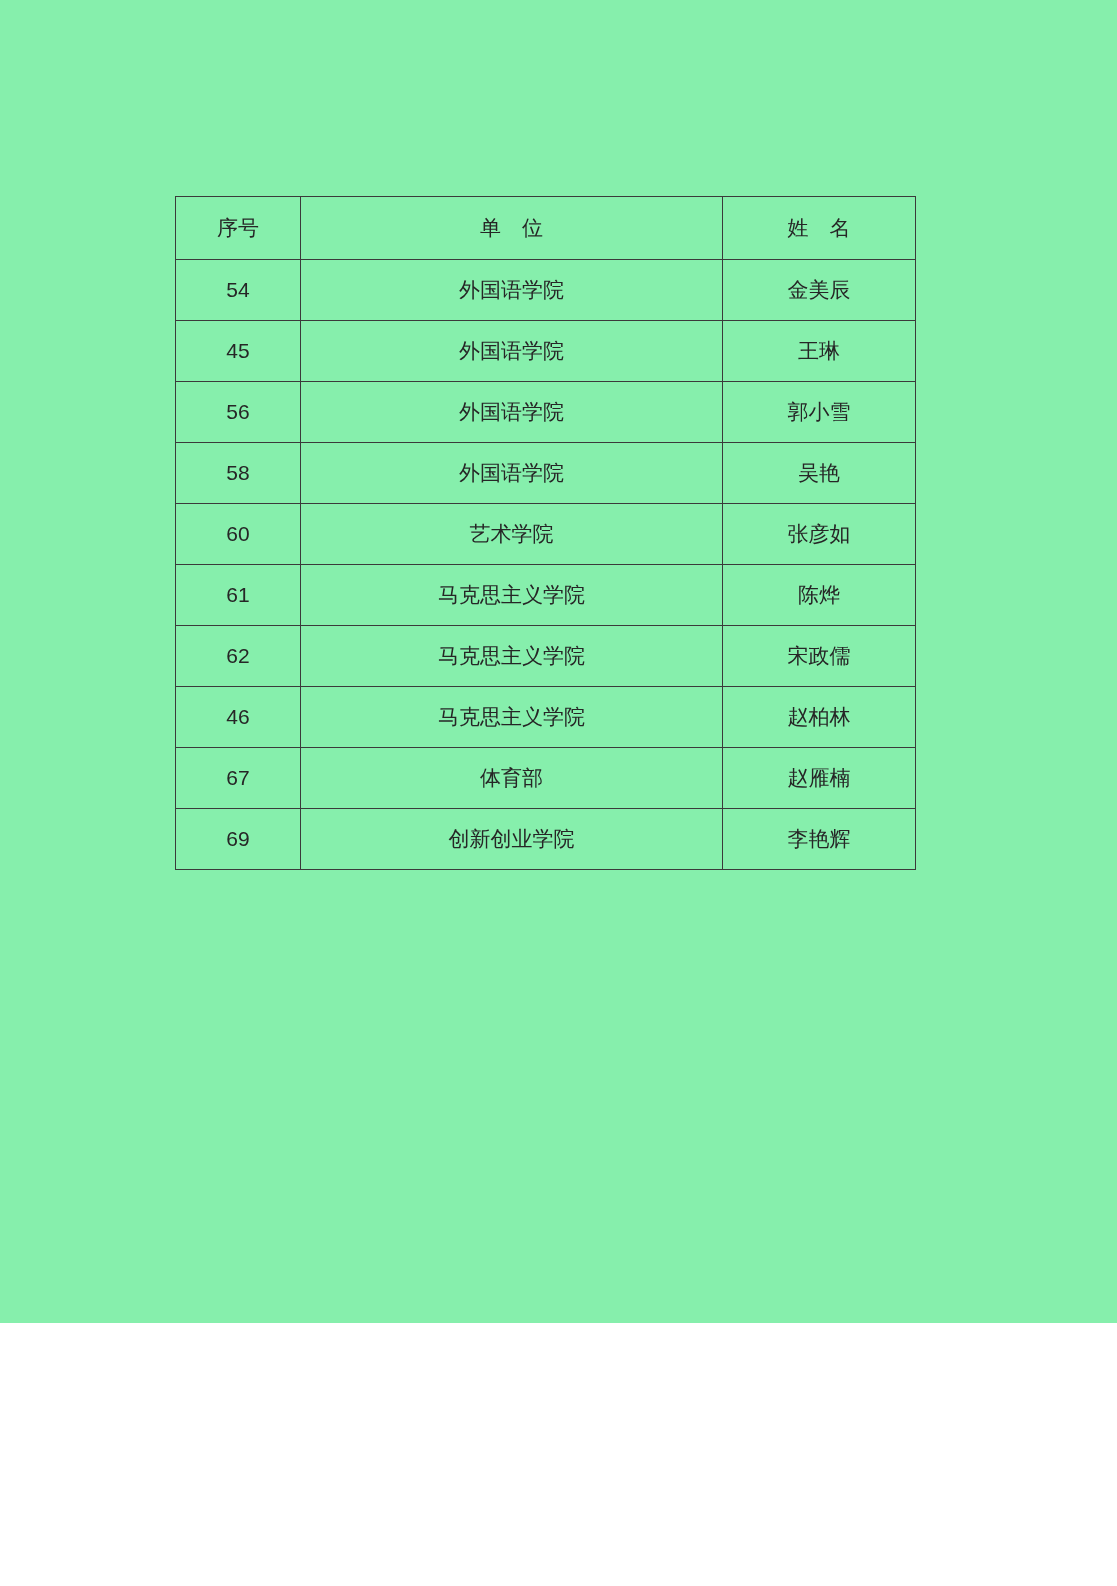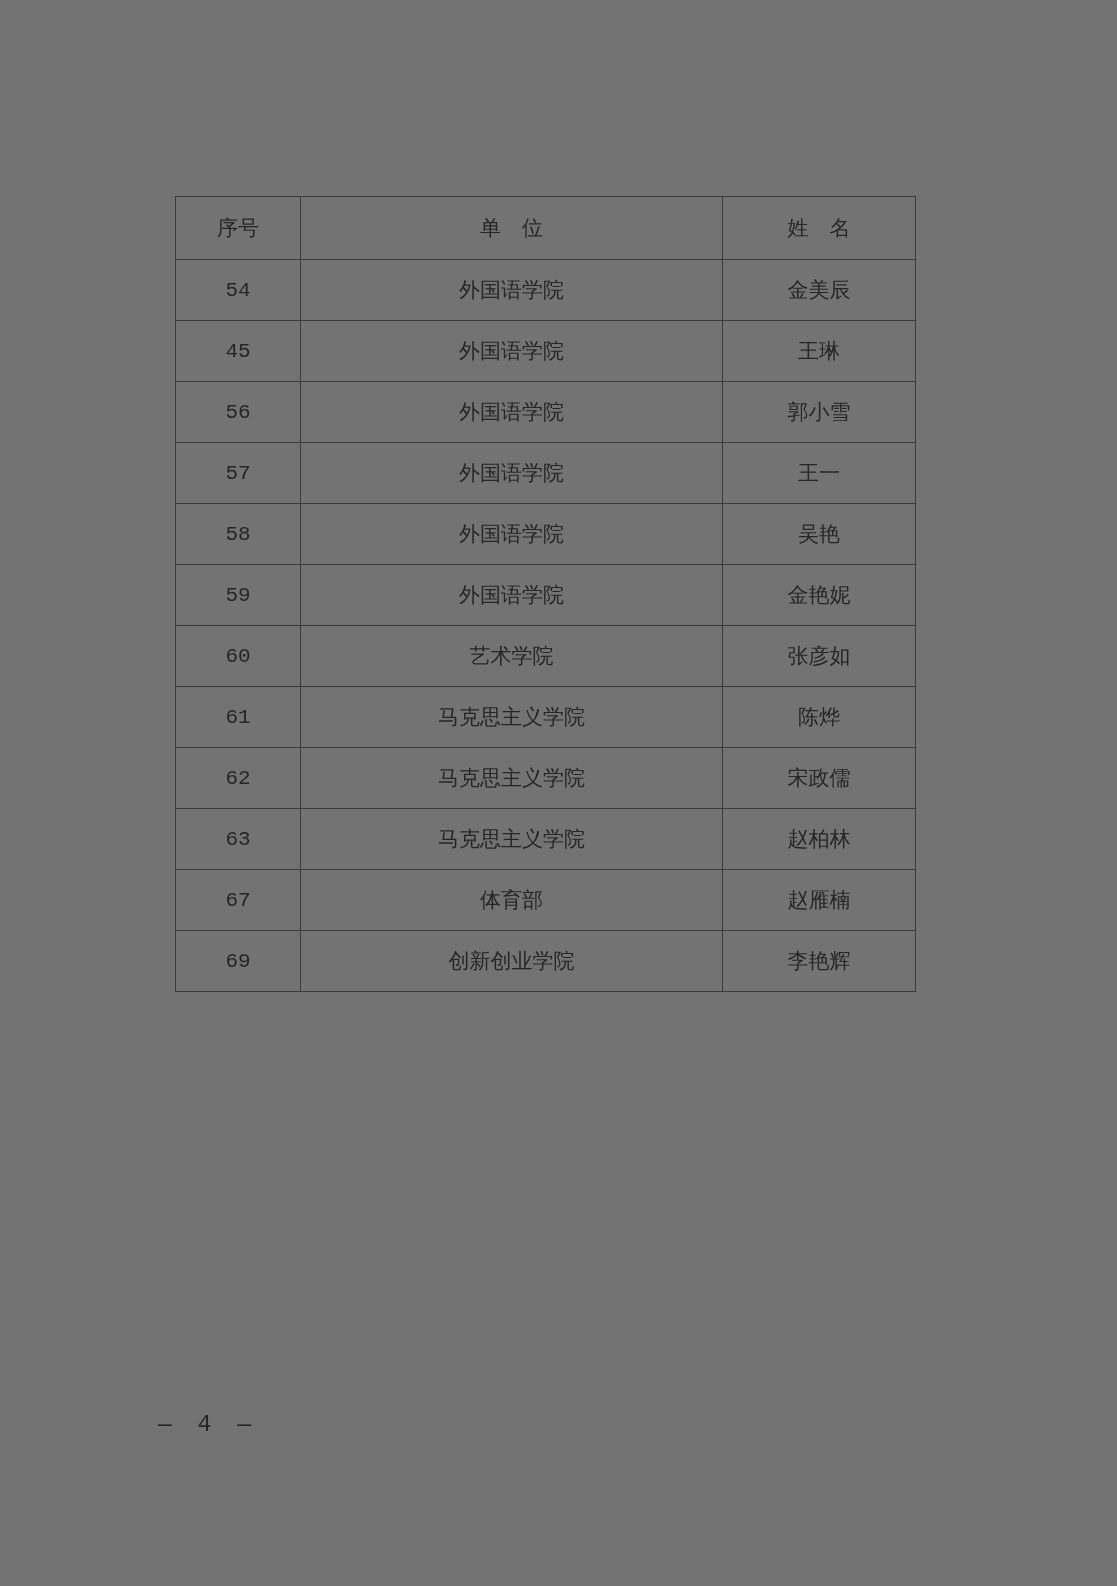--- a/index.html
+++ b/index.html
@@ -3,23 +3,23 @@
 <meta charset="utf-8">
 <style>
   html, body {
     margin: 0;
     padding: 0;
     background: #ffffff;
   }
   .page {
     position: relative;
     width: 1117px;
-    height: 1586px;
-    background: #737373;
-    font-family: Liberation Mono, monospace;
+    height: 1323px;
+    background: #86efac;
+    font-family: Liberation Sans, sans-serif;
     color: #262626;
     overflow: hidden;
   }
   .roster-table {
     position: absolute;
     left: 175px;
     top: 196px;
     width: 740px;
     border-collapse: collapse;
     table-layout: fixed;
@@ -80,51 +80,41 @@
           <td>45</td>
           <td>外国语学院</td>
           <td>王琳</td>
         </tr>
         <tr>
           <td>56</td>
           <td>外国语学院</td>
           <td>郭小雪</td>
         </tr>
         <tr>
-          <td>57</td>
-          <td>外国语学院</td>
-          <td>王一</td>
-        </tr>
-        <tr>
           <td>58</td>
           <td>外国语学院</td>
           <td>吴艳</td>
-        </tr>
-        <tr>
-          <td>59</td>
-          <td>外国语学院</td>
-          <td>金艳妮</td>
         </tr>
         <tr>
           <td>60</td>
           <td>艺术学院</td>
           <td>张彦如</td>
         </tr>
         <tr>
           <td>61</td>
           <td>马克思主义学院</td>
           <td>陈烨</td>
         </tr>
         <tr>
           <td>62</td>
           <td>马克思主义学院</td>
           <td>宋政儒</td>
         </tr>
         <tr>
-          <td>63</td>
+          <td>46</td>
           <td>马克思主义学院</td>
           <td>赵柏林</td>
         </tr>
         <tr>
           <td>67</td>
           <td>体育部</td>
           <td>赵雁楠</td>
         </tr>
         <tr>
           <td>69</td>

